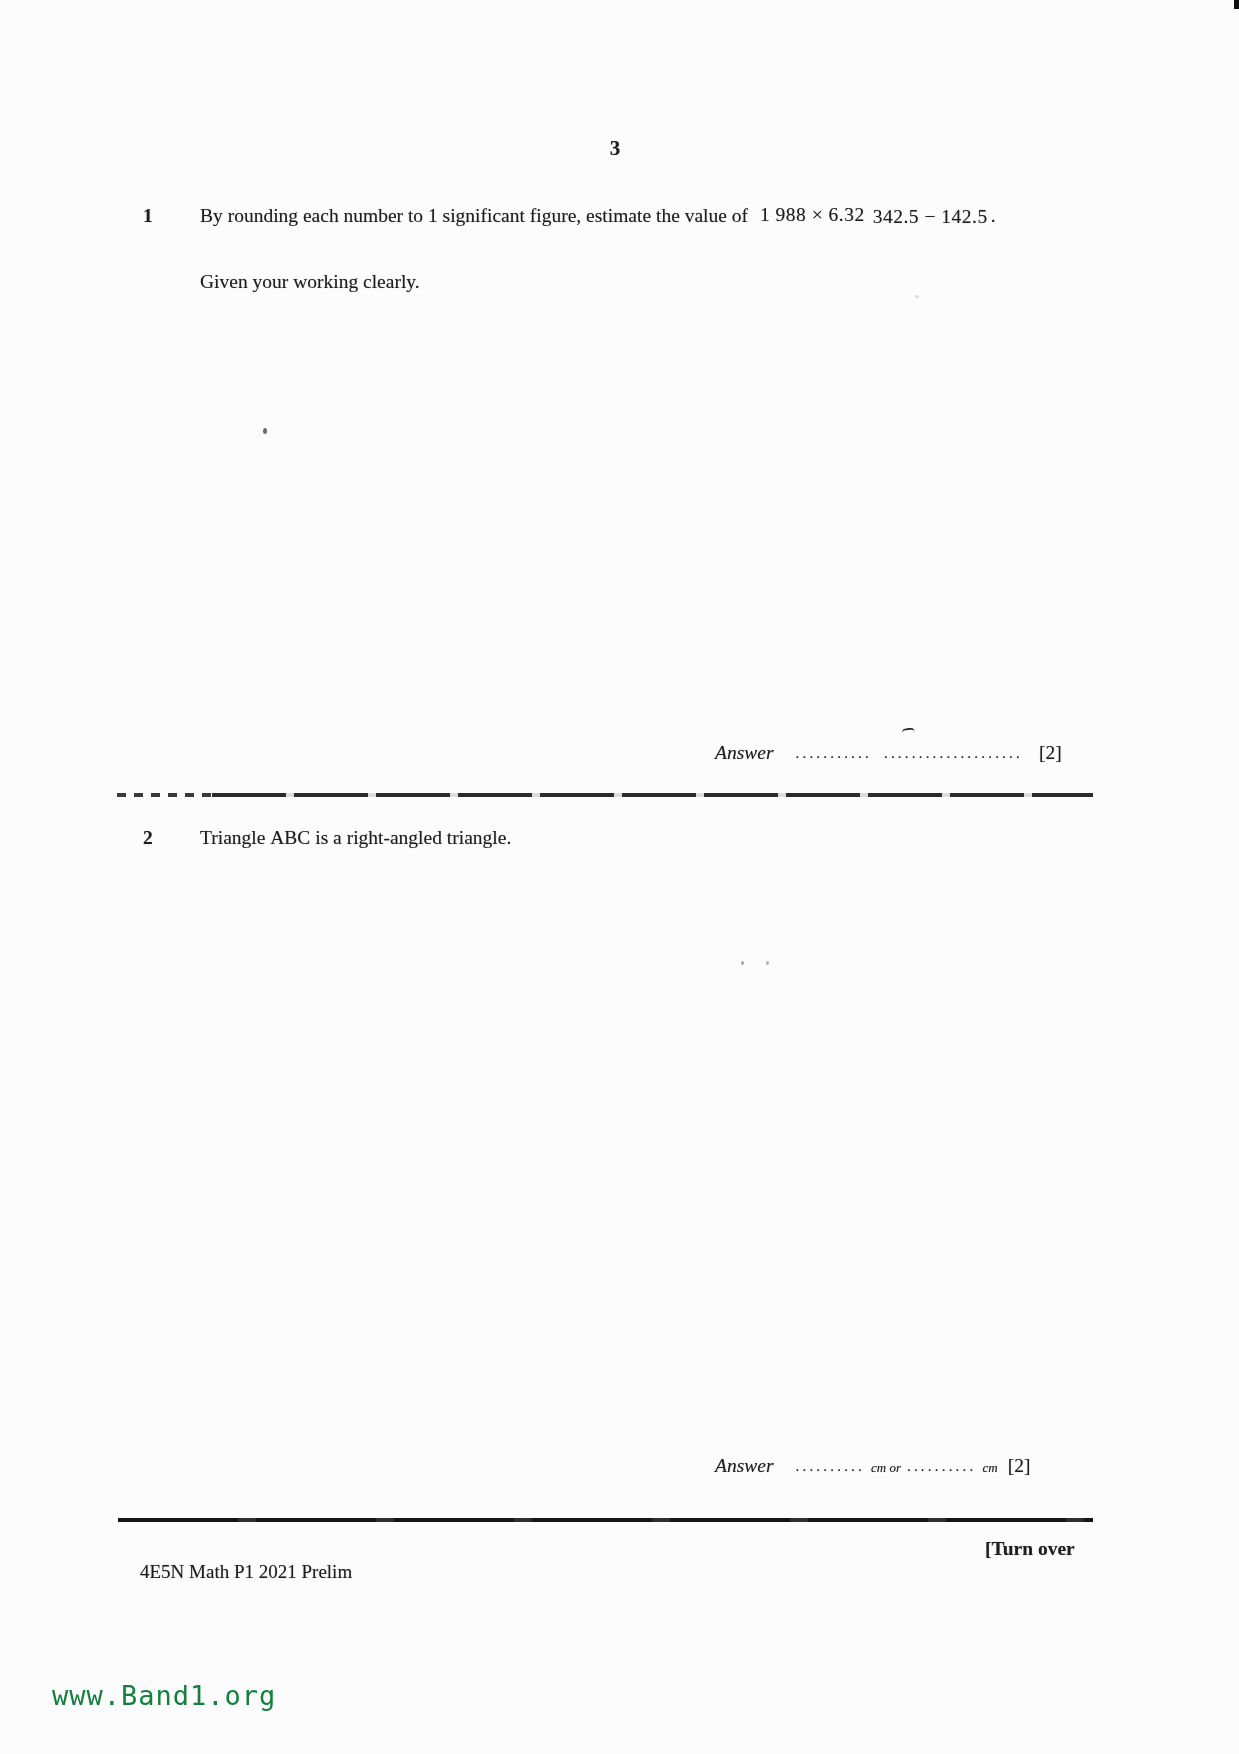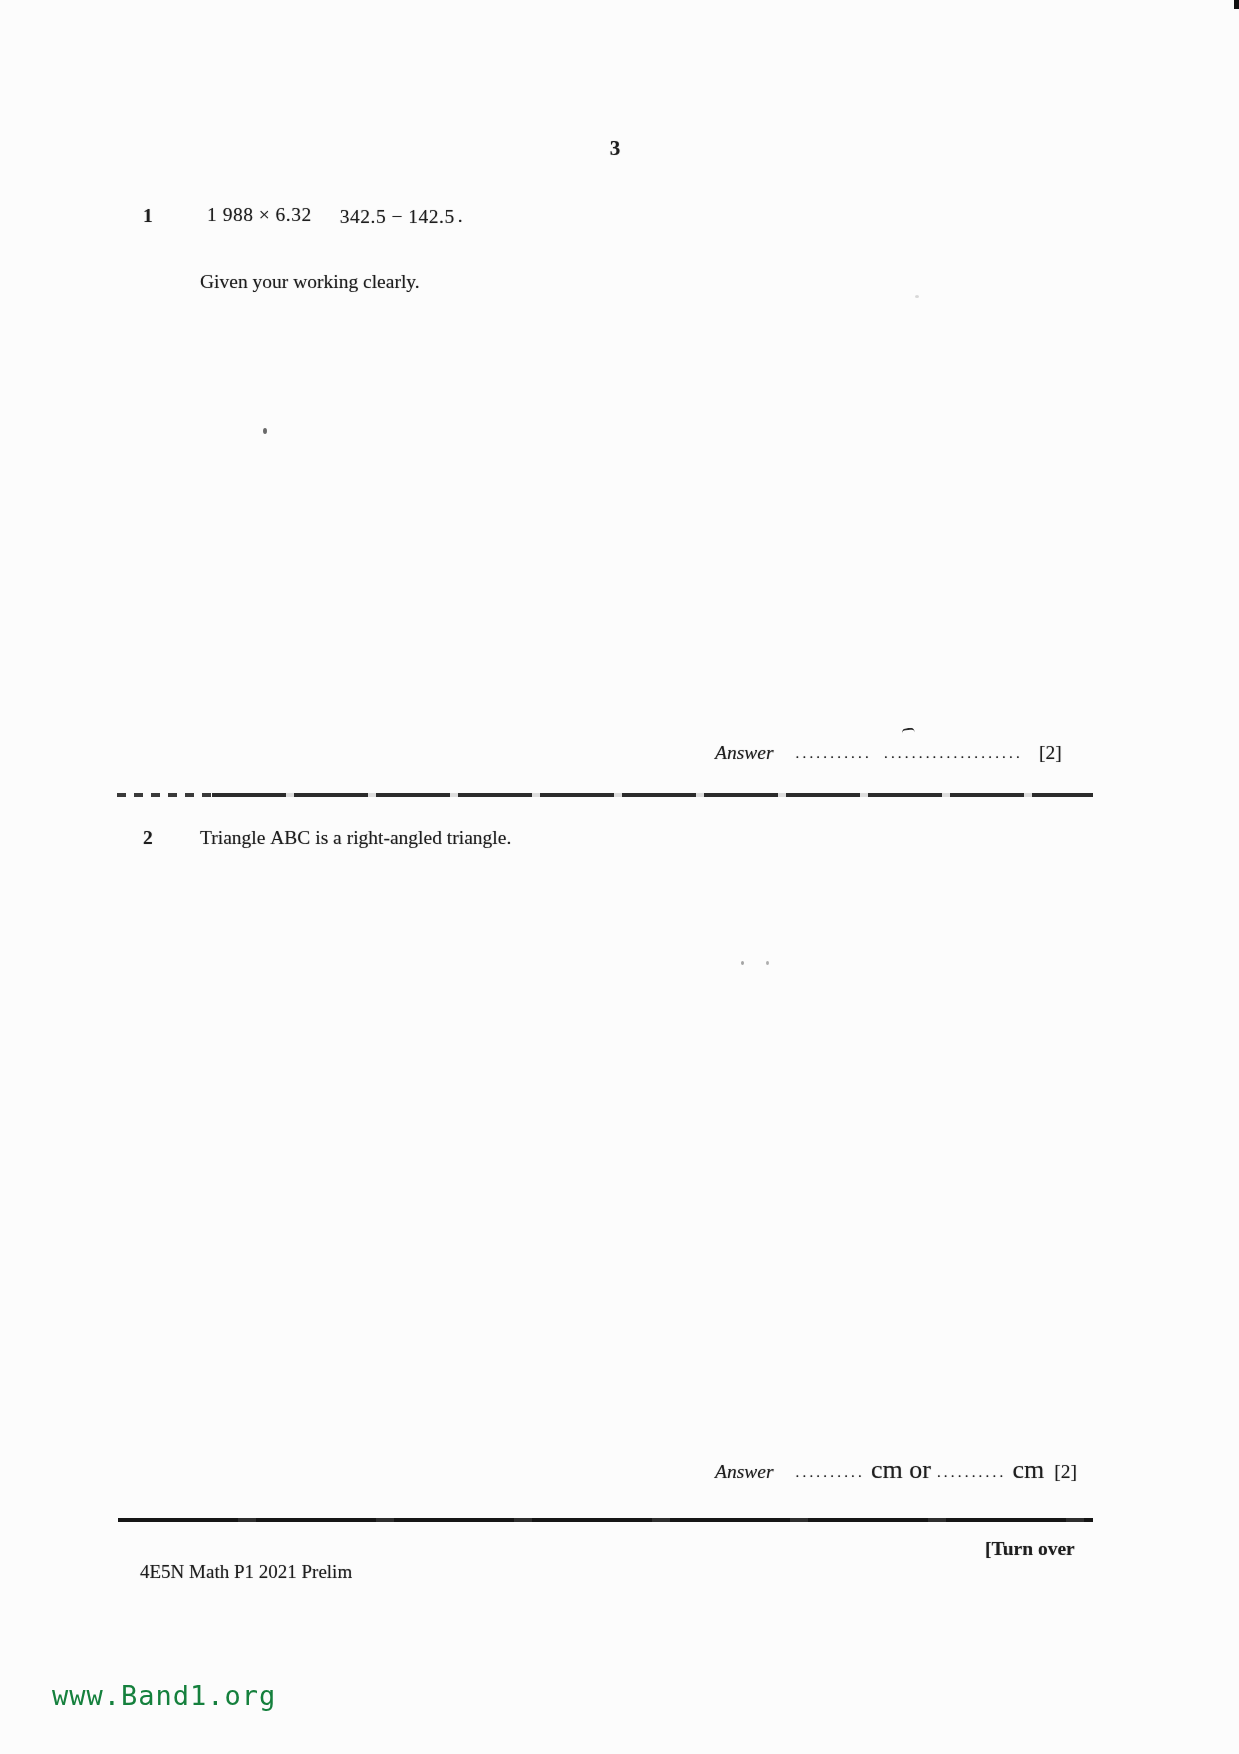--- a/index.html
+++ b/index.html
@@ -22,34 +22,34 @@
     display:flex; align-items:center; white-space:pre;
     font-size:19.5px;
   }
   .qnum{ width:57px; font-weight:bold; flex:0 0 auto; }
   .frac{ display:inline-flex; flex-direction:row; align-items:center; margin-left:2px; }
   .frac .num{ padding:0 5px 2px 5px; letter-spacing:0.5px; }
   .frac .bar{
     align-self:stretch; height:3px;
     background:repeating-linear-gradient(90deg,#2a2a2a 0 15px, rgba(42,42,42,0.18) 15px 19px);
   }
-  .frac .den{ padding:2px 3px 0 3px; letter-spacing:0.5px;margin-left:20px; }
+  .frac .den{ padding:2px 3px 0 3px; letter-spacing:0.5px; }
   .q1-instruction{ position:absolute; left:200px; top:271px; font-size:19.5px; }
   
   .answer-row{
     position:absolute; left:715px;
     display:flex; align-items:baseline; font-size:19.5px; white-space:pre;
   }
   .answer-row .label{ font-style:italic; margin-right:16px; }
   .dots{
     font-size:15px; letter-spacing:3.2px; color:#222;
     transform:translateY(-1px); margin:0 6px;
   }
   .marks{ margin-left:10px; font-size:19.5px; }
-  .unit{ font-size:26px; }
+  .unit{ font-size:13px;font-style:italic; }
   .answer-q1{ top:742px; }
   .answer-q2{ top:1455px; }
   .tick-mark{
     position:absolute; left:902px; top:728px;
     width:13px; height:8px;
     border-top:2.5px solid #2a2a2a;
     border-radius:50% / 80%;
     transform:rotate(-6deg);
   }
   
@@ -94,20 +94,21 @@
 </style>
 </head>
 <body>
 
 <div class="page">
 
   <div class="pagenum scantext">3</div>
 
   <div class="q1-line scantext">
     <span class="qnum">1</span>
+    <span>By rounding each number to 1 significant figure, estimate the value of </span>
     <span class="frac">
       <span class="num">1 988 × 6.32</span>
       <span class="bar"></span>
       <span class="den">342.5 − 142.5</span>
     </span>
     <span>.</span>
   </div>
   <div class="q1-instruction scantext">Given your working clearly.</div>
 
   <div class="tick-mark"></div>

